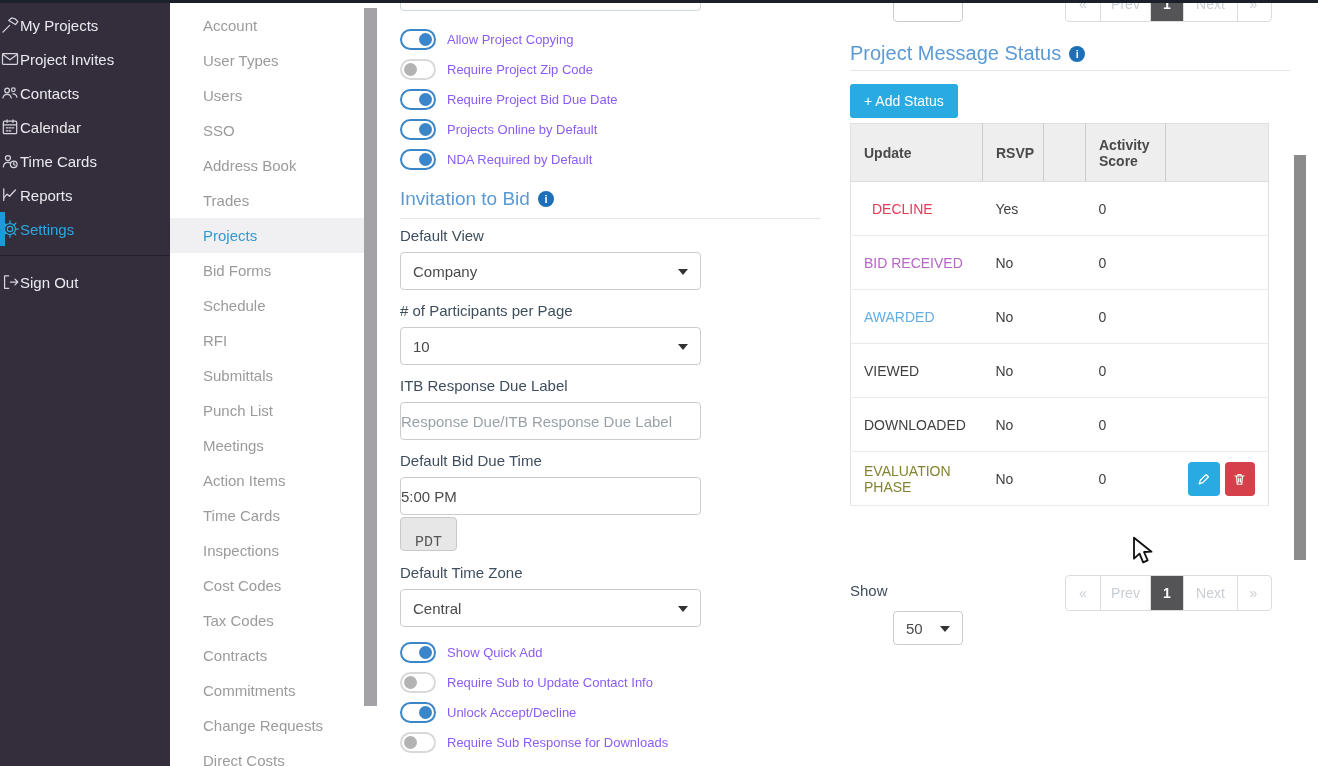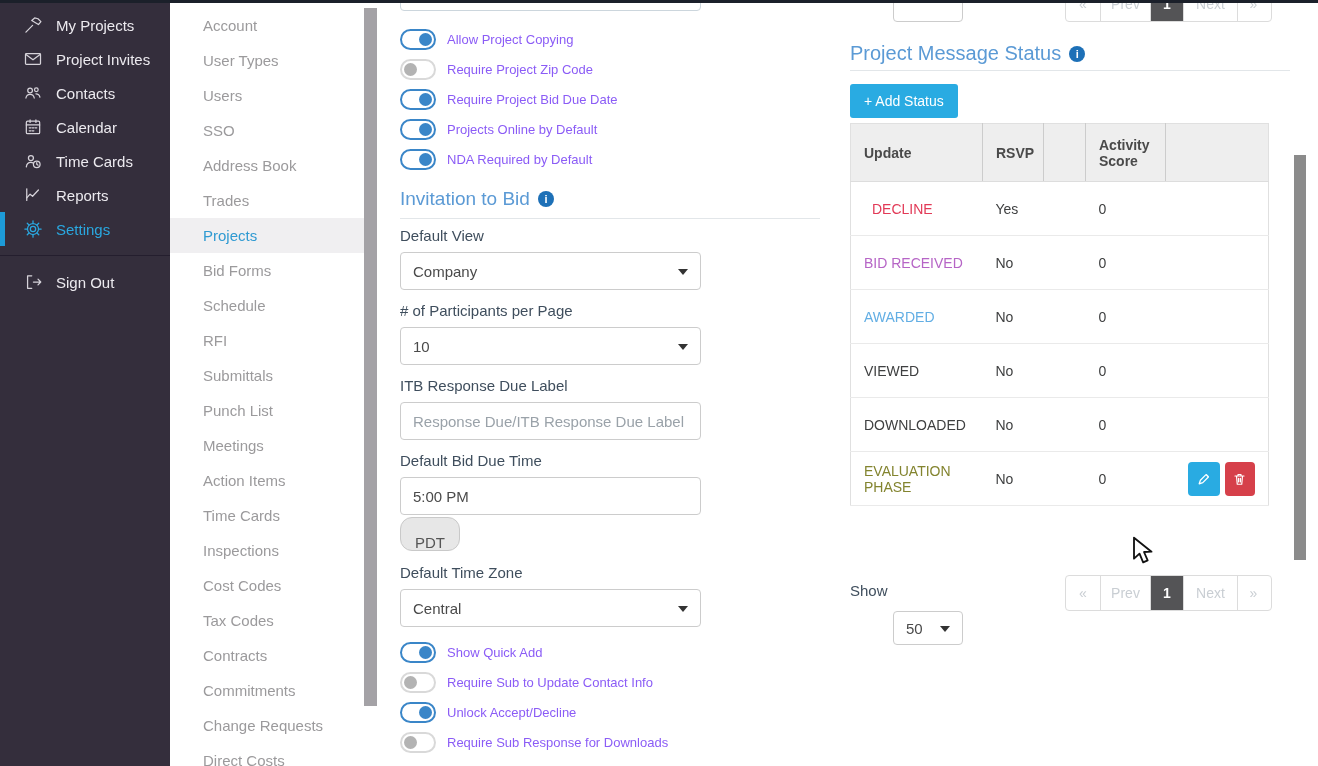--- a/index.html
+++ b/index.html
@@ -3,21 +3,21 @@
 <meta charset="utf-8">
 <style>
   *{box-sizing:border-box;margin:0;padding:0}
   html,body{width:1318px;height:766px}
   body{position:relative;overflow:hidden;background:#fff;font-family:"Liberation Sans",sans-serif;color:#3f4e5d}
   .top-strip{position:absolute;left:0;top:0;width:1318px;height:3px;background:#1b202a;z-index:60}
 
   
   .sidebar{position:absolute;left:0;top:0;width:170px;height:766px;background:#342e3c;z-index:50}
   .nav{padding-top:8px}
-  .nav-item{position:relative;height:34px;display:flex;align-items:center;gap:13px;padding-left:23px;cursor:pointer}
+  .nav-item{position:relative;height:34px;display:flex;align-items:center;cursor:pointer}
   .nav-item .lbl{font-size:15px;color:#eceaef;white-space:nowrap}
   .nav-item svg{width:20px;height:20px;flex:none}
   .nav-item svg *{stroke:#d6d3da;stroke-width:1.5;fill:none;stroke-linecap:round;stroke-linejoin:round}
   .nav-item.active .lbl{color:#2aa8e0}
   .nav-item.active svg *{stroke:#2aa8e0}
   .nav-item.active::before{content:"";position:absolute;left:0;top:0;width:5px;height:34px;background:#1d9bd8}
   .nav-divider{border-top:1px solid #241e2e;margin:9px 0 9px 0}
 
   
   .menu{position:absolute;left:170px;top:0;width:209px;height:606px;background:#fff;z-index:40}
@@ -42,23 +42,23 @@
   .tlabel{font-size:13px;color:#8b5cf6;white-space:nowrap}
 
   .h-blue{font-size:19px;font-weight:400;color:#5b9ad5;display:flex;align-items:center}
   .h-rule{border-bottom:1px solid #e2e6e9}
   .info{display:inline-flex;align-items:center;justify-content:center;width:16px;height:16px;border-radius:50%;background:#1d70b7;color:#fff;font-size:11px;font-weight:bold;margin-left:8px;flex:none}
 
   .f-label{font-size:15px;color:#3f4e5d;margin-bottom:8px;white-space:nowrap}
   .select{position:relative;width:301px;height:38px;border:1px solid #ccc;border-radius:4px;background:#fff;display:flex;align-items:center;padding:0 12px;cursor:pointer}
   .sel-val{font-size:15px;color:#4a4a4a}
   .caret{position:absolute;right:12px;top:16px;width:0;height:0;border-left:5px solid transparent;border-right:5px solid transparent;border-top:6px solid #333}
-  .text-input{width:301px;height:38px;border:1px solid #ccc;border-radius:4px;padding:0 12px;font-size:15px;color:#4a4a4a;font-family:"Liberation Sans",sans-serif}
+  .text-input{width:301px;height:38px;border:1px solid #ccc;border-radius:4px;padding:0 0;font-size:15px;color:#4a4a4a;font-family:"Liberation Sans",sans-serif}
   .text-input::placeholder{color:#9aa2a9;opacity:1}
-  .btn-gray{height:34px;padding:16px 14px;background:#e7e7e7;border:1px solid #c9c9c9;border-radius:12px;font-size:15px;color:#555;cursor:pointer;font-family:Liberation Sans, sans-serif}
+  .btn-gray{height:34px;padding:16px 14px;background:#e7e7e7;border:1px solid #c9c9c9;border-radius:4px;font-size:15px;color:#555;cursor:pointer;font-family:Liberation Mono, monospace}
 
   .btn-add{height:34px;padding:0 14px;background:#29abe2;border:none;border-radius:3px;color:#fff;font-size:14px;cursor:pointer;font-family:"Liberation Sans",sans-serif}
 
   table.status{border-collapse:collapse;table-layout:fixed;width:418px;border:1px solid #e0e0e0}
   table.status thead th{background:#eee;border-right:1px solid #ccc;border-bottom:1px solid #ddd;height:58px;font-size:14px;font-weight:bold;color:#4a4a4a;text-align:left;padding:0 13px;vertical-align:middle}
   table.status thead th:last-child{border-right:none}
   table.status tbody td{height:54px;border-bottom:1px solid #eaeaea;font-size:14px;color:#3f4041;padding:0 13px;vertical-align:middle}
   .status-link{cursor:pointer}
   .actions{display:flex;gap:5px;padding-left:9px}
   .btn-edit{width:33px;height:34px;background:#29abe2;border:none;border-radius:4px;cursor:pointer;display:flex;align-items:center;justify-content:center}

